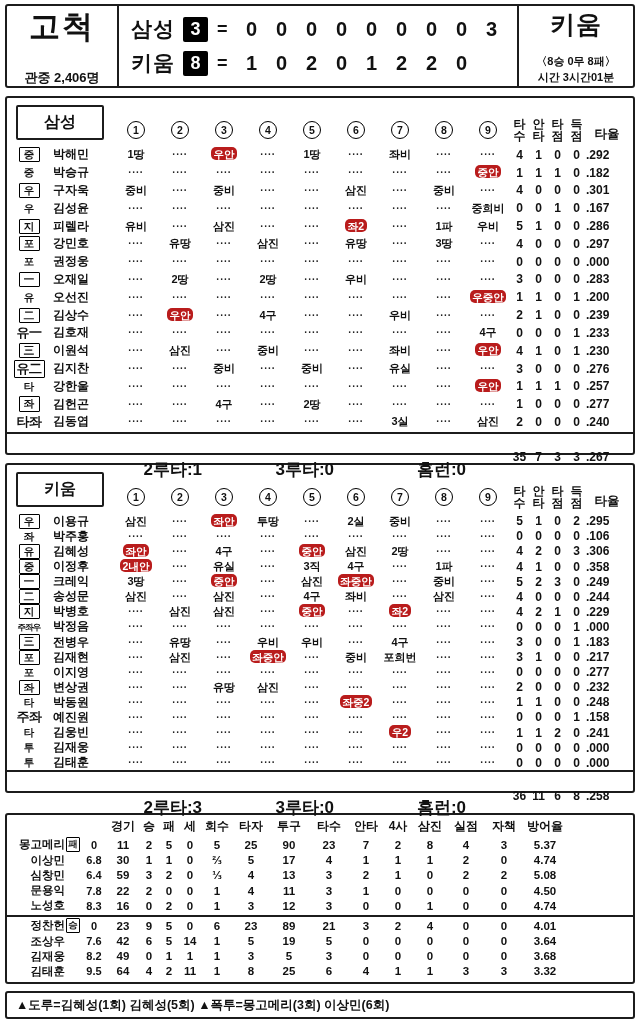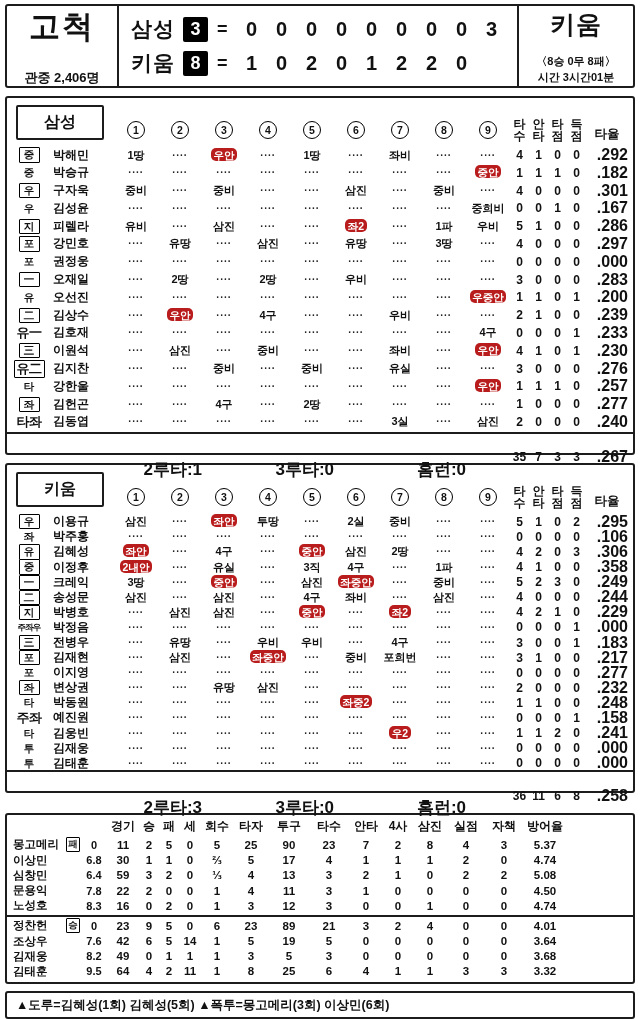--- a/index.html
+++ b/index.html
@@ -40,31 +40,31 @@
   .pcell{display:flex;justify-content:center;}
   .posb,.posn{font-size:10.5px;min-width:15px;text-align:center;line-height:1.25;}
   .posb{border:1.3px solid #000;border-radius:1px;padding:0 2px;}
   .pos2{font-size:13px;letter-spacing:-0.5px;}
   .pos3{font-size:8.5px;letter-spacing:-0.8px;}
   .ncell{font-size:12px;padding-left:5px;white-space:nowrap;}
   .icell{text-align:center;white-space:nowrap;font-size:11px;}
   .icell.dots{font-size:10px;letter-spacing:0.5px;color:#222;}
   .hl{background:#b91c1c;color:#fff;padding:0.5px 2.5px;border-radius:5px;font-size:10.5px;}
   .scell{text-align:center;font-size:12px;}
-  .acell{text-align:right;font-size:16px;white-space:nowrap;}
+  .acell{text-align:left;font-size:12px;white-space:nowrap;}
   .bsum{border-top:2px solid #1c1c1c;height:21px;margin-top:1px;}
   .sumtxt{text-align:right;font-size:17px;margin-top:24px;}
 
   
   .pitch-table{margin-top:20px;padding:1px 0;}
   .pgrid{display:grid;grid-template-columns:54px 16px 26px 32px 20px 20px 22px 32px 36px 40px 40px 34px 30px 34px 38px 38px 44px 1fr;align-items:center;padding:0 4px;box-sizing:border-box;}
   .phead{height:20px;}
   .phcell{text-align:center;font-size:12px;white-space:nowrap;}
   .prow{height:15.2px;font-size:11.5px;}
-  .pncell{font-size:11.5px;padding-left:2px;white-space:nowrap;}
+  .pncell{font-size:11.5px;padding-left:2px;white-space:nowrap;text-align:right;}
   .pmcell{display:flex;justify-content:center;}
   .markb{border:1.2px solid #000;font-size:9.5px;padding:0 1.5px;border-radius:1px;}
   .pecell{text-align:center;font-size:11px;}
   .pscell{text-align:center;font-size:11.5px;}
   .pgroup{padding:1px 0 2px;}
   .pgroup + .pgroup{border-top:2px solid #1c1c1c;}
 
   
   .note{margin-top:7px;height:28px;display:flex;align-items:center;padding:0 9px;font-size:12.5px;white-space:nowrap;}
 </style>

